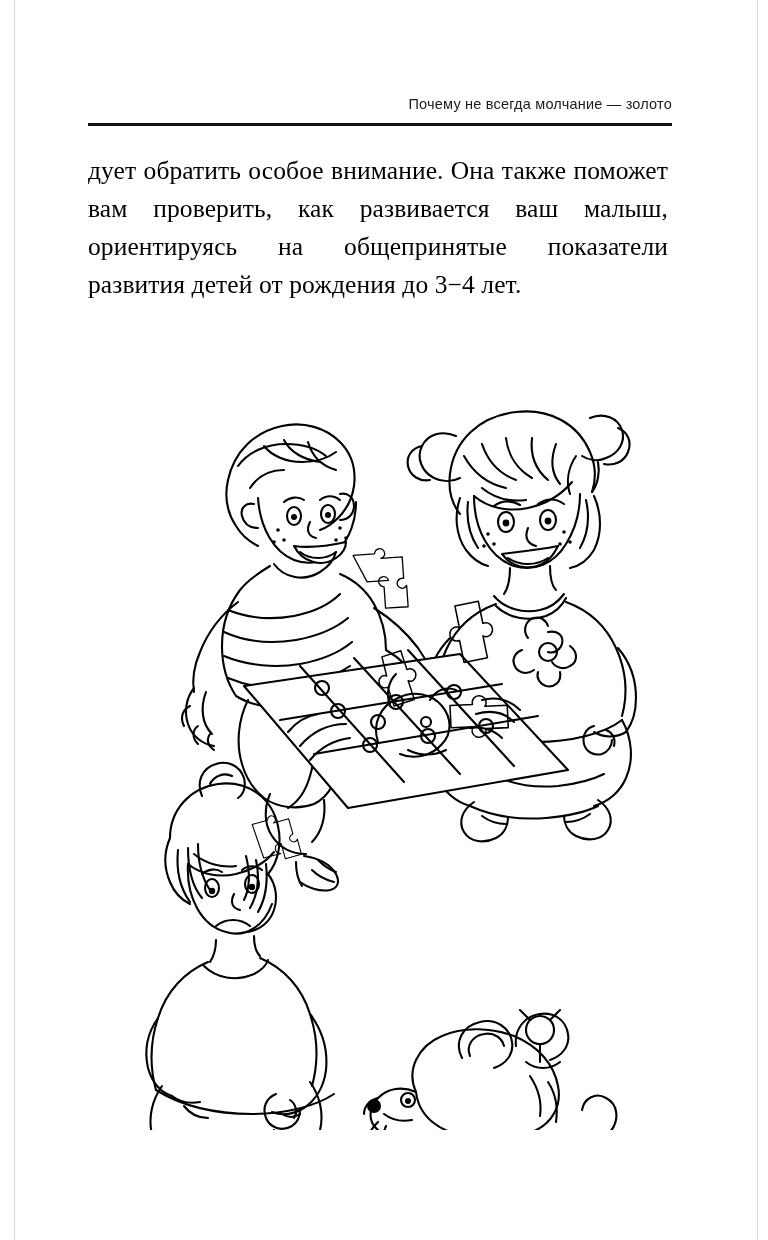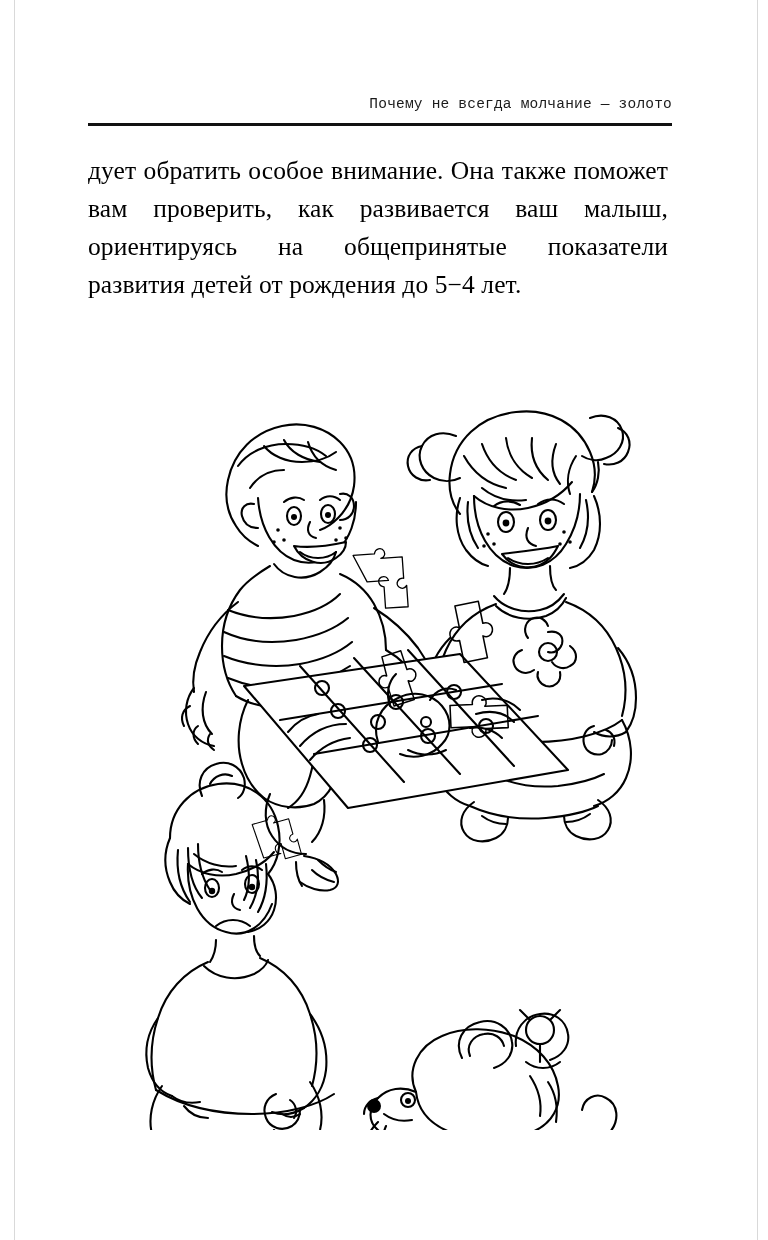--- a/index.html
+++ b/index.html
@@ -37,21 +37,21 @@
     width: 1px; height: 1240px;
     background: #d9d9d9;
   }
 
   .running-head {
     position: absolute;
     left: 88px;
     top: 96px;
     width: 584px;
     text-align: right;
-    font-family: Liberation Mono, monospace;
+    font-family: Liberation Sans, sans-serif;
     font-size: 14.5px;
     letter-spacing: 0.2px;
     color: #1b1b1b;
     white-space: nowrap;
   }
 
   .head-rule {
     position: absolute;
     left: 88px;
     top: 123px;
@@ -89,21 +89,21 @@
 <div class="page">
 
   <div class="edge-left"></div>
   <div class="edge-right"></div>
 
   <div class="running-head">Почему не всегда молчание — золото</div>
 
   <div class="head-rule"></div>
 
   <div class="body-text">
-    <p>дует обратить особое внимание. Она также поможет вам проверить, как развивается ваш малыш, ориентируясь на общепринятые показатели развития детей от рождения до 5−4 лет.</p>
+    <p>дует обратить особое внимание. Она также поможет вам проверить, как развивается ваш малыш, ориентируясь на общепринятые показатели развития детей от рождения до 3−4 лет.</p>
   </div>
 
   <div class="figure-area">
     <svg width="612" height="760" viewBox="0 0 612 760" xmlns="http://www.w3.org/2000/svg" fill="none" stroke="#000" stroke-width="2.1" stroke-linecap="round" stroke-linejoin="round">
 
       <g>
 
         <path d="M150 110 c6 -28 26 -48 54 -54 c22 -5 44 2 58 16 c12 12 16 28 14 44
                  c-2 14 -8 24 -16 32 c-6 6 -12 10 -18 12"></path>
         <path d="M150 110 c-4 18 0 34 8 46 c6 10 14 16 22 20"></path>

